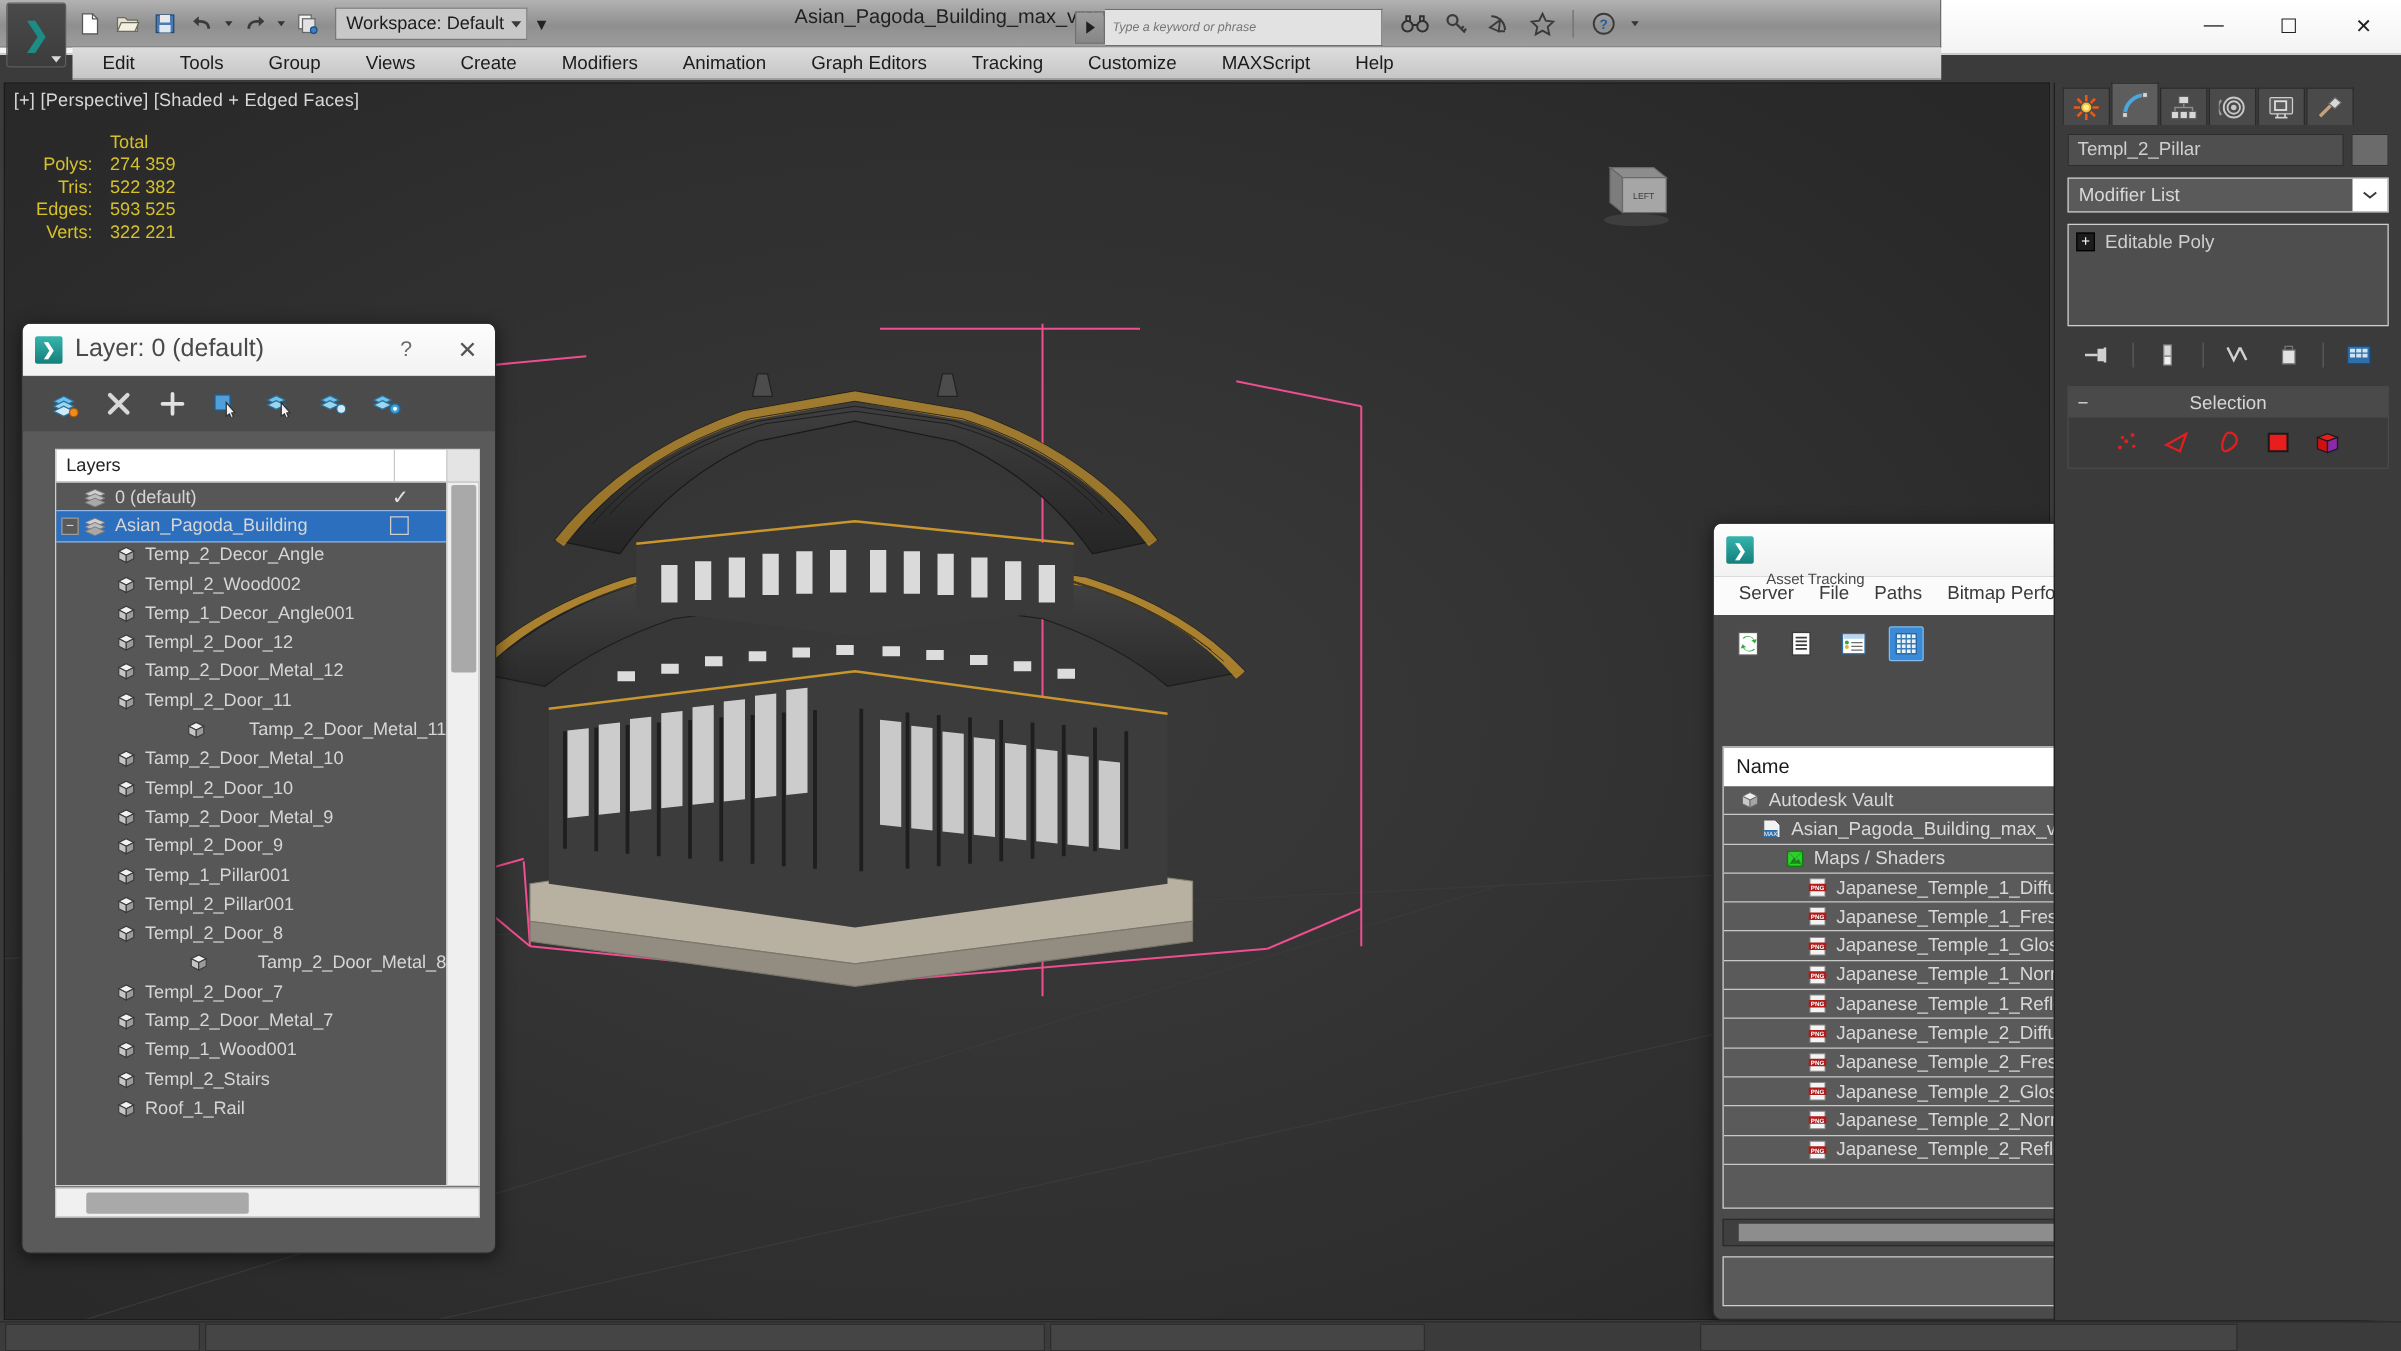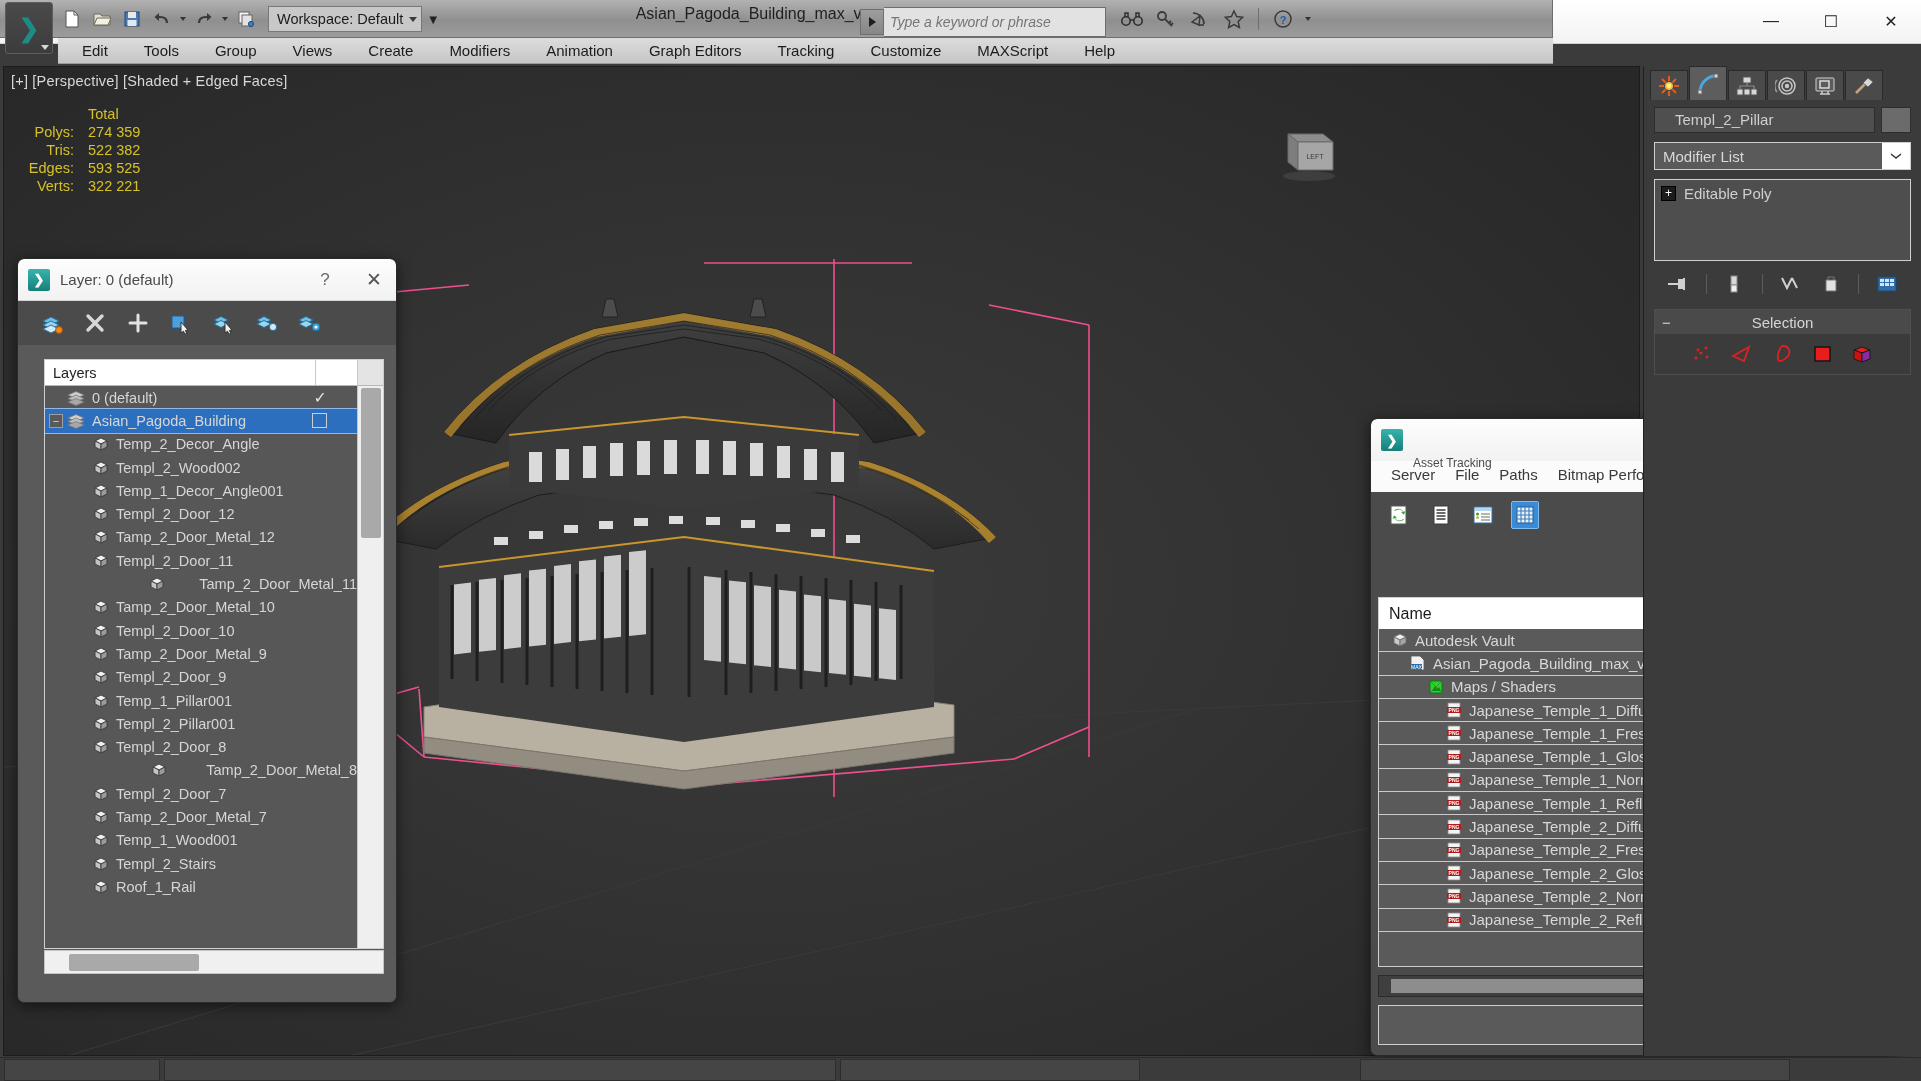--- a/index.html
+++ b/index.html
@@ -51,21 +51,21 @@
   .apptitle {
     position:absolute; left:0; top:5px; width:1553px; text-align:center;
     font-size:16px; color:#1f1f1f;
   }
   .searchwrap { position:absolute; left:860px; top:7px; display:flex; align-items:center; }
   .searchcaret { width:24px;height:26px;background:linear-gradient(#9d9d9d,#868686);border:1px solid #6f6f6f;
      display:flex;align-items:center;justify-content:center; }
   .searchcaret i { width:0;height:0;border-top:5px solid transparent;border-bottom:5px solid transparent;border-left:7px solid #1f1f1f; }
   .searchinput {
     width:222px; height:26px; background:#e2e2e2; border:1px solid #6f6f6f; border-left:none;
-    padding:14px 6px; font-size:14px; font-style:italic; color:#4d7c0f;
+    padding:14px 6px; font-size:10px; font-style:italic; color:#4d7c0f;
     font-family:"Liberation Sans",sans-serif;
   }
   .tb-icons { position:absolute; left:1118px; top:5px; display:flex; align-items:center; gap:6px; }
   .tbi { width:28px;height:28px;display:flex;align-items:center;justify-content:center; }
   .tb-sep { width:1px; height:22px; background:#6f6f6f; margin:0 4px; }
 
   .wctrl { position:absolute; top:0; right:0; height:42px; display:flex; }
   .wbtn { width:60px; height:42px; display:flex; align-items:center; justify-content:center; color:#222; }
 
   
@@ -109,21 +109,21 @@
     box-shadow:0 3px 14px rgba(0,0,0,.55);
     overflow:hidden;
   }
   .ld-title {
     height:42px; background:linear-gradient(#fdfdfd,#f2f2f2);
     display:flex; align-items:center; padding-left:10px; gap:10px;
     border-bottom:1px solid #d5d5d5; border-radius:6px 6px 0 0;
   }
   .ld-icon { width:22px;height:22px;background:linear-gradient(#37b4ad,#157f7a);border-radius:2px;
      display:flex;align-items:center;justify-content:center;color:#fff;font-size:13px;font-weight:bold;}
-  .ld-title-text { flex:1; font-size:15px; color:#4a4a4a; }
+  .ld-title-text { flex:1; font-size:20px; color:#4a4a4a; }
   .ld-help { width:34px; text-align:center; color:#6a6a6a; font-size:17px; }
   .ld-close { width:44px; text-align:center; color:#555; font-size:19px; }
 
   .ld-toolbar { height:44px; background:#4b4b4b; display:flex; align-items:center; padding-left:20px; gap:15px; }
   .ld-tbtn { width:28px;height:28px; display:flex;align-items:center;justify-content:center; }
 
   .ld-listwrap {
     position:absolute; left:26px; top:100px; width:340px; height:590px;
     background:#575757; border:1px solid #cfcfcf;
   }
@@ -183,21 +183,21 @@
   .at-bottom { position:absolute; left:7px; bottom:10px; right:7px; height:40px; background:#5a5a5a; border:1px solid #cfcfcf; }
 
   
   .cmdpanel { position:absolute; left:1643px; top:66px; width:278px; height:990px; background:#3b3b3b; border-left:1px solid #1f1f1f; }
   .cp-tabs { display:flex; height:34px; padding-left:6px; gap:1px; align-items:flex-end; }
   .cp-tab { width:38px; height:30px; background:#4a4a4a; border:1px solid #2a2a2a; border-bottom:none;
      display:flex; align-items:center; justify-content:center; }
   .cp-tab.active { background:#5d5d5d; height:34px; }
   .cp-row { display:flex; align-items:center; padding:7px 10px 0 10px; gap:6px; }
   .cp-namefield { flex:1; height:26px; background:#4f4f4f; border:1px solid #2d2d2d; color:#cfcfcf;
-     font-size:15px; padding:0 20px; line-height:24px; }
+     font-size:15px; padding:0 7px; line-height:24px; }
   .cp-colorsw { width:30px; height:26px; background:#6b6b6b; border:1px solid #2d2d2d; }
   .cp-modlist { margin:9px 10px 0 10px; height:28px; background:#5a5a5a; border:1px solid #cfcfcf; display:flex; align-items:center; }
   .cp-modlist span { flex:1; padding-left:8px; font-size:15px; color:#d8d8d8; }
   .cp-modlist .dd { width:28px; height:26px; background:#fff; display:flex;align-items:center;justify-content:center; }
   .cp-stack { margin:9px 10px 0 10px; height:82px; background:#4e4e4e; border:1px solid #cfcfcf; padding:2px; }
   .cp-stack .item { height:22px; display:flex; align-items:center; gap:8px; padding-left:4px; font-size:15px; color:#cfcfcf; }
   .cp-plus { width:15px;height:15px;background:#1c1c1c;color:#fff;font-size:12px;line-height:13px;text-align:center;border:1px solid #000; }
   .cp-iconrow { display:flex; align-items:center; justify-content:space-around; padding:10px 14px 0 14px; }
   .cp-ibtn { width:26px; height:26px; display:flex;align-items:center;justify-content:center; }
   .cp-vsep { width:1px; height:20px; background:#5d5d5d; }

